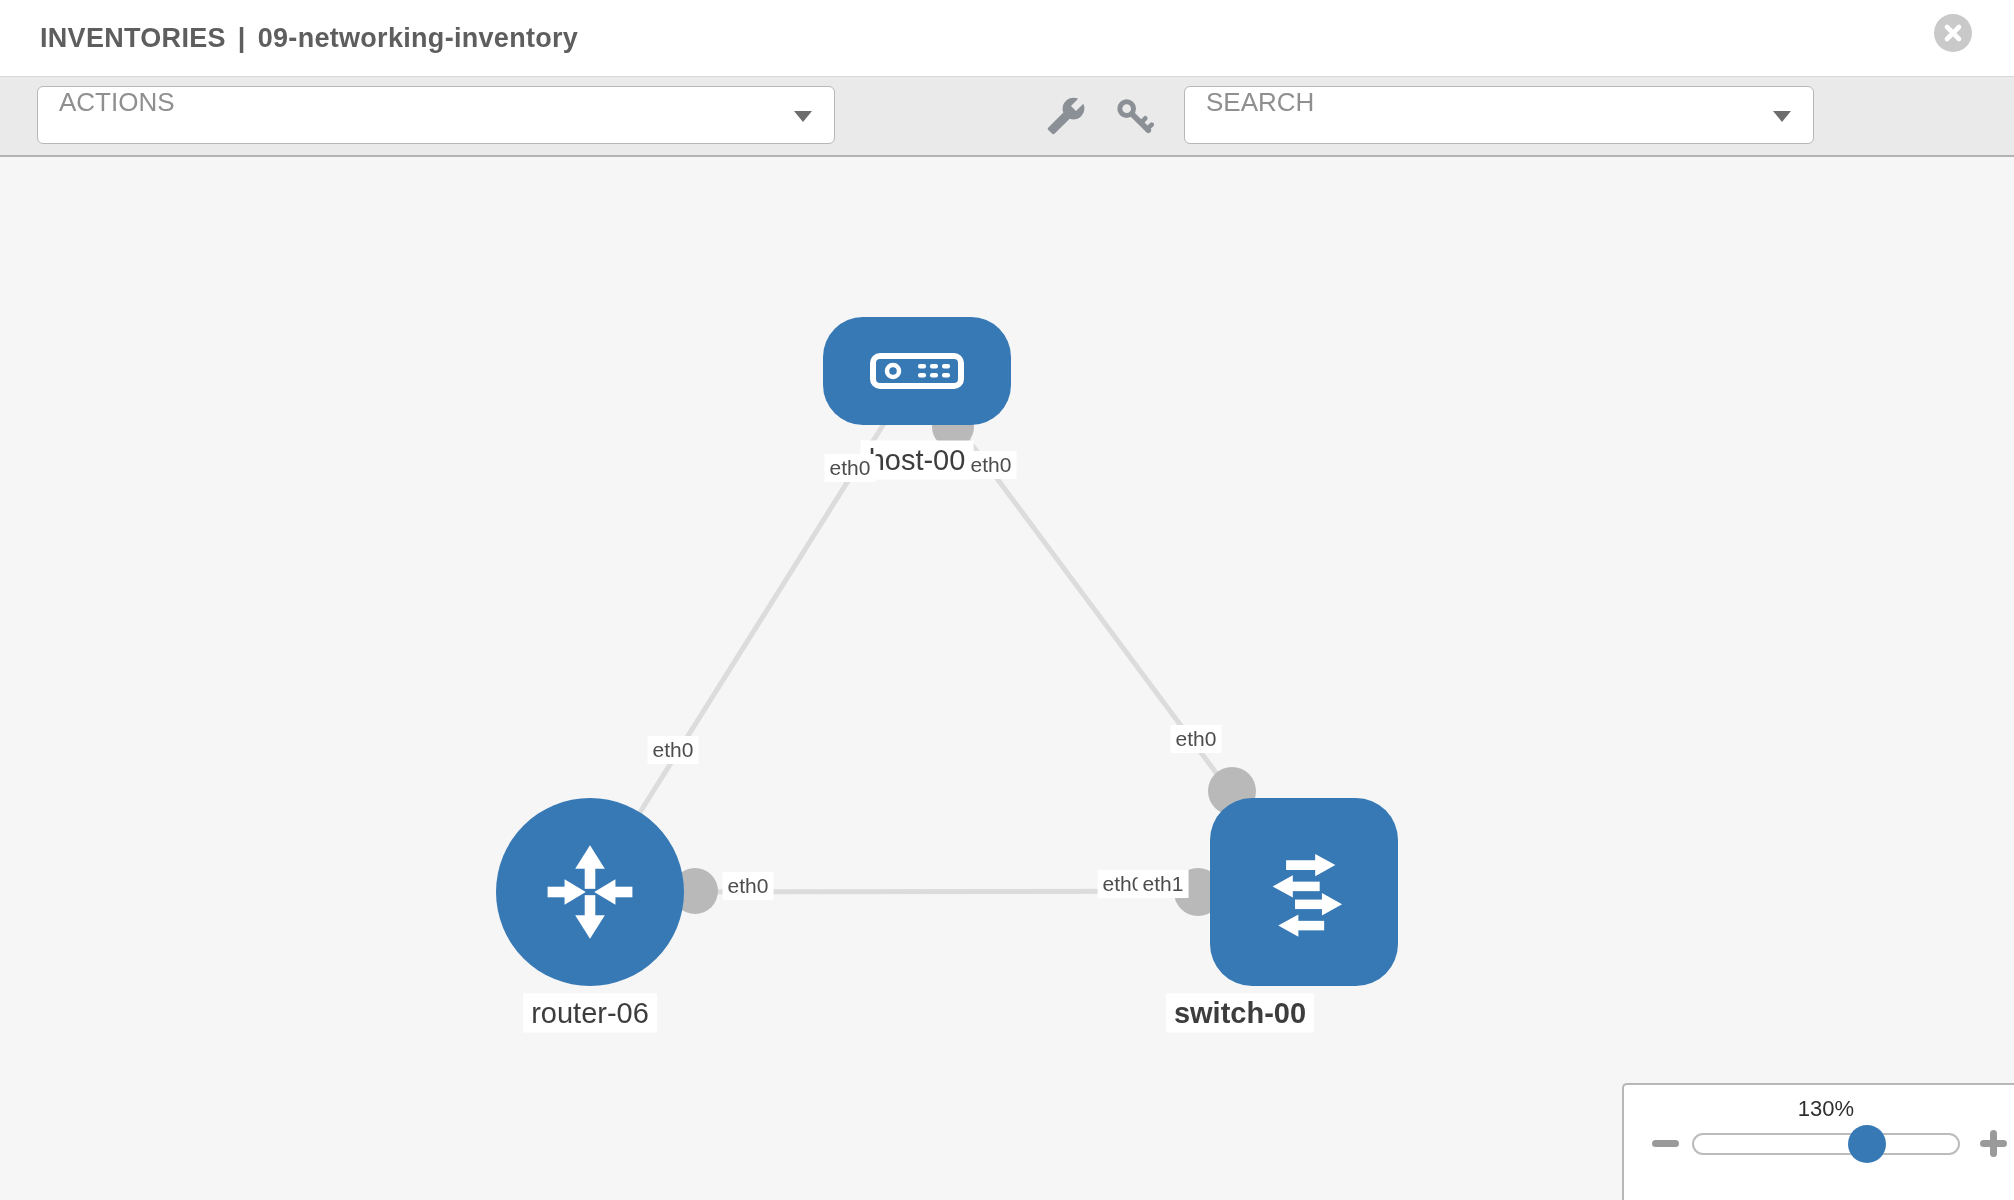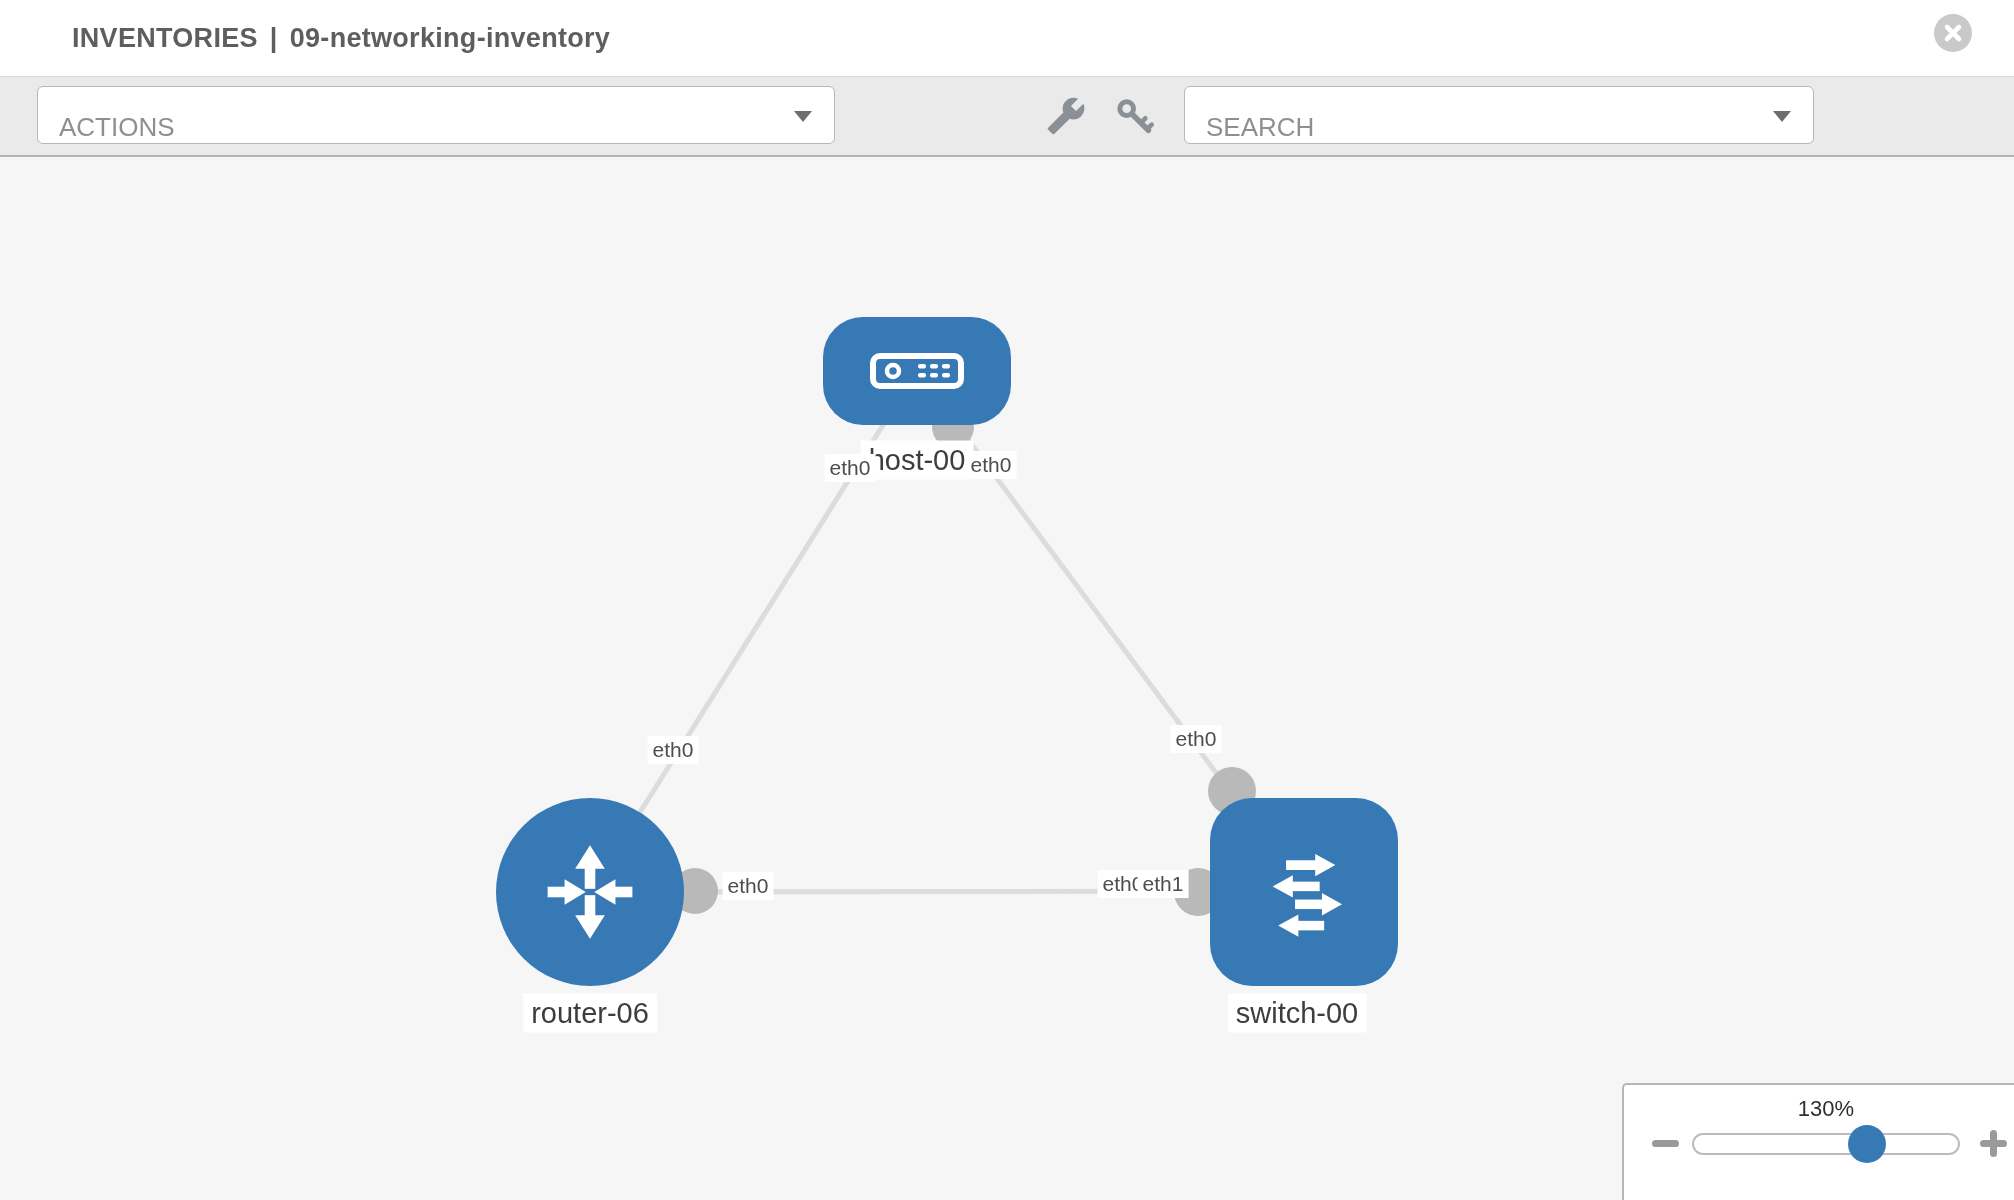--- a/index.html
+++ b/index.html
@@ -4,32 +4,32 @@
 <style>
   * { margin:0; padding:0; box-sizing:border-box; }
   html,body { width:2014px; height:1200px; overflow:hidden; background:#fff;
               font-family:"Liberation Sans", sans-serif; }
   .app { position:relative; width:2014px; height:1200px; }
 
   
   .header { position:absolute; top:0; left:0; width:100%; height:76px; background:#fff; }
   .title { position:absolute; left:40px; top:50%; transform:translateY(-50%);
            font-size:27px; font-weight:bold; color:#5e5e5e; letter-spacing:.3px;
-           display:flex; gap:12px; white-space:nowrap;margin-left:32px; }
+           display:flex; gap:12px; white-space:nowrap; }
   .close-btn { position:absolute; left:1934px; top:14px; width:38px; height:38px;
                border-radius:50%; background:#c9c9c9; display:flex;
                align-items:center; justify-content:center; cursor:pointer; }
 
   
   .toolbar { position:absolute; top:76px; left:0; width:100%; height:81px;
              background:#eaeaea; border-top:1px solid #d8d8d8;
              border-bottom:2px solid #b3b3b3; }
   .select-box { position:absolute; top:9px; height:58px; background:#fff;
                 border:1px solid #b7b7b7; border-radius:6px; cursor:pointer;
-                display:flex; align-items:flex-end; }
+                display:flex; align-items:flex-start; }
   .select-label { font-size:26px; color:#8f8f8f; padding-left:21px; }
   .caret { position:absolute; right:22px; top:24px; width:0; height:0;
            border-left:9px solid transparent; border-right:9px solid transparent;
            border-top:11px solid #6d6d6d; }
   .actions-box { left:37px; width:798px; }
   .search-box { left:1184px; width:630px; }
   .tool-icon { position:absolute; width:40px; height:40px; top:19px; cursor:pointer; }
   .tool-icon.wrench { left:1046px; }
   .tool-icon.key { left:1114px; }
 
@@ -158,21 +158,21 @@
         <polygon points="22,45 40,35 40,55" fill="#fff"></polygon>
         <line x1="42" y1="61" x2="69" y2="61" stroke="#fff" stroke-width="8.5"></line>
         <polygon points="84,61 66,51 66,71" fill="#fff"></polygon>
         <line x1="42" y1="80" x2="68" y2="80" stroke="#fff" stroke-width="8.5"></line>
         <polygon points="27,80 45,70 45,90" fill="#fff"></polygon>
       </svg>
     </div>
 
     <div class="node-label" style="left:917px; top:303px;">host-00</div>
     <div class="node-label" style="left:590px; top:856px;">router-06</div>
-    <div class="node-label" style="left:1297px; top:856px;">switch-00</div>
+    <div class="node-label" style="left:1240px; top:856px;font-weight:bold;">switch-00</div>
 
     <div class="port-label" style="left:850px; top:311px;">eth0</div>
     <div class="port-label" style="left:991px; top:308px;">eth0</div>
     <div class="port-label" style="left:673px; top:593px;">eth0</div>
     <div class="port-label" style="left:1196px; top:582px;">eth0</div>
     <div class="port-label" style="left:748px; top:729px;">eth0</div>
     <div class="port-label" style="left:1123px; top:727px;">eth0</div>
     <div class="port-label" style="left:1143px; top:727px;margin-left:20px;">eth1</div>
 
     <div class="zoom-panel">

